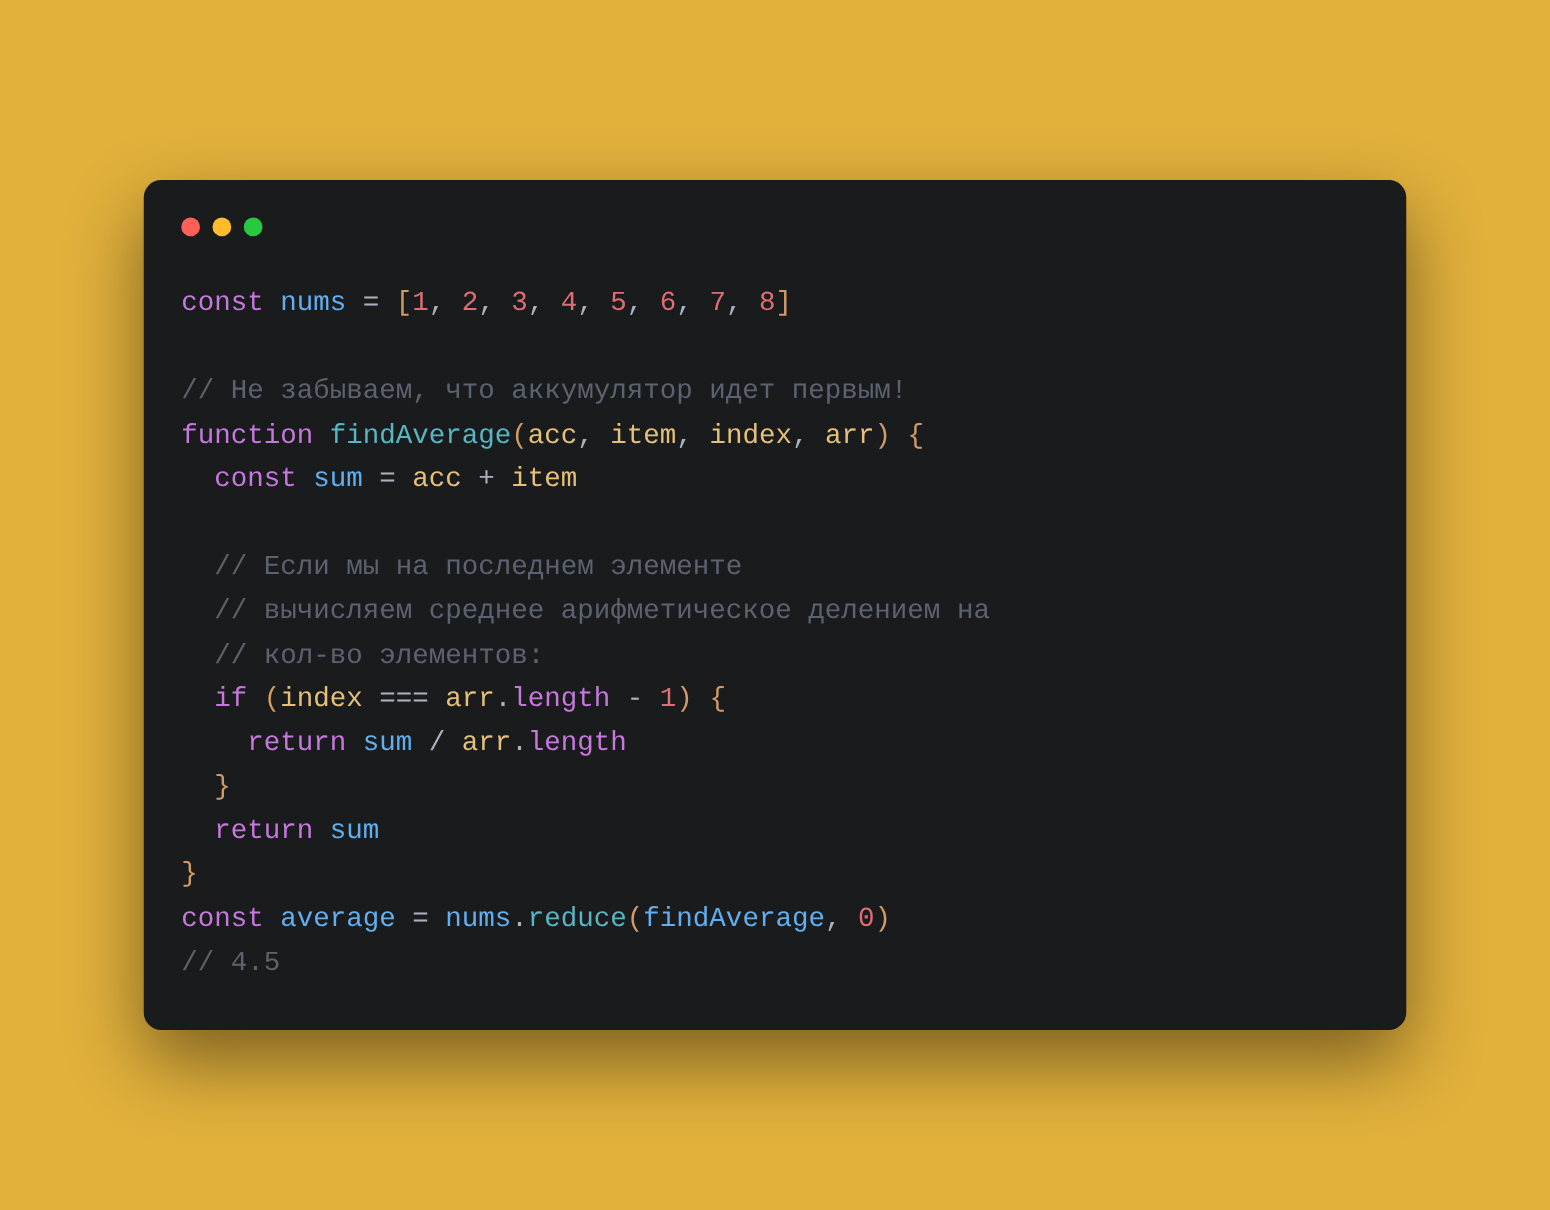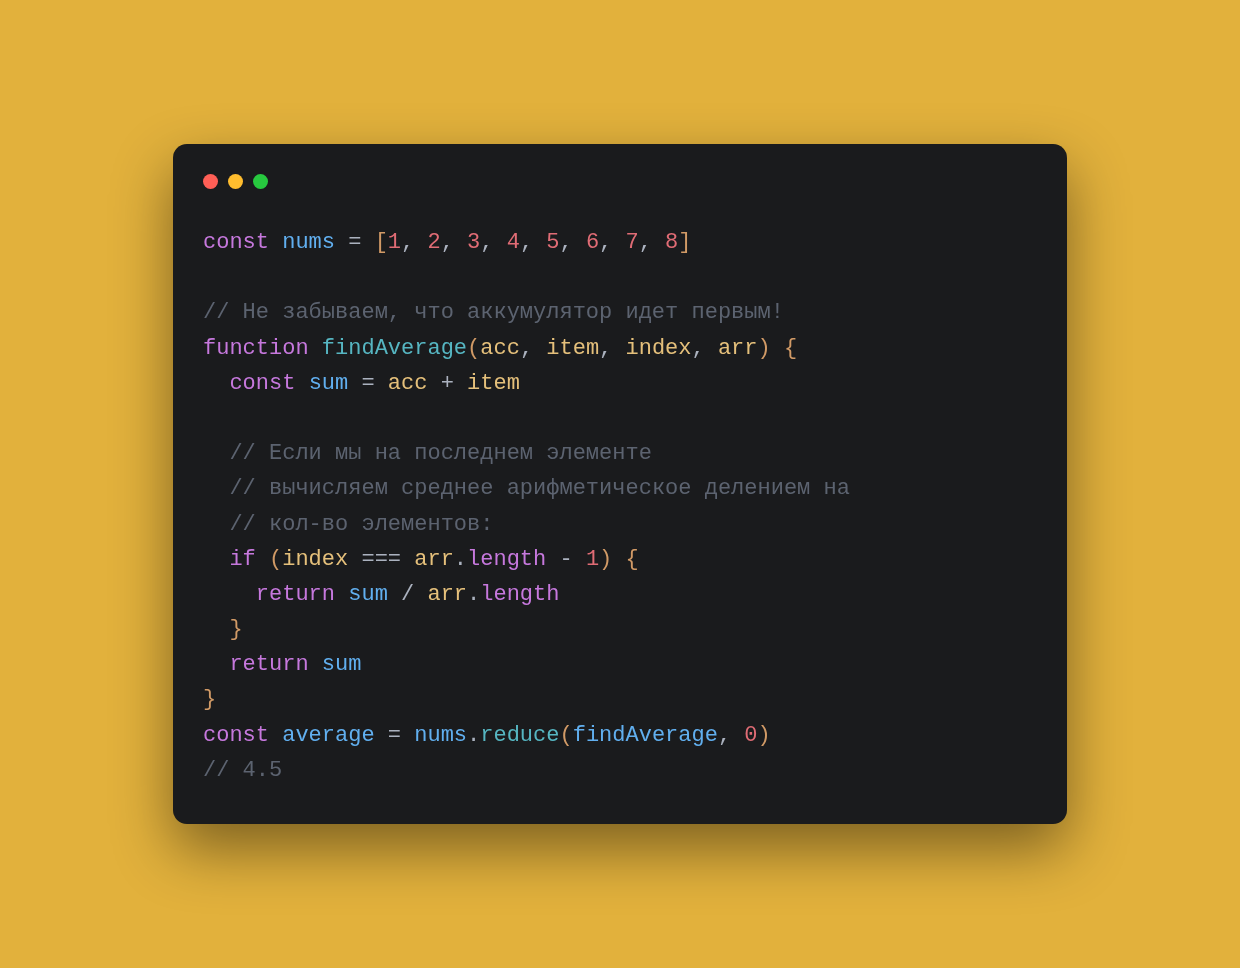--- a/index.html
+++ b/index.html
@@ -6,21 +6,21 @@
   body {
     width: 1240px;
     height: 968px;
     background: #e2b13c;
     display: flex;
     align-items: center;
     justify-content: center;
     font-family: "SFMono-Regular", "Menlo", "Consolas", "Liberation Mono", monospace;
   }
   .window {
-    width: 894px;
+    width: 1010px;
     background: #1a1b1d;
     border-radius: 14px;
     box-shadow: 0 25px 60px rgba(0,0,0,0.45);
     padding: 30px 30px 36px 30px;
   }
   .titlebar {
     display: flex;
     gap: 10px;
     margin-bottom: 36px;
   }

